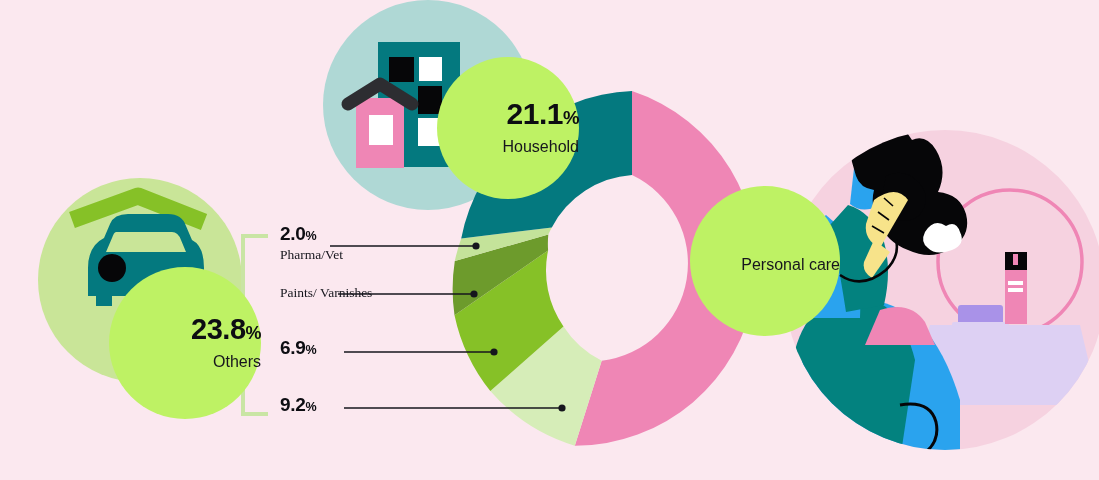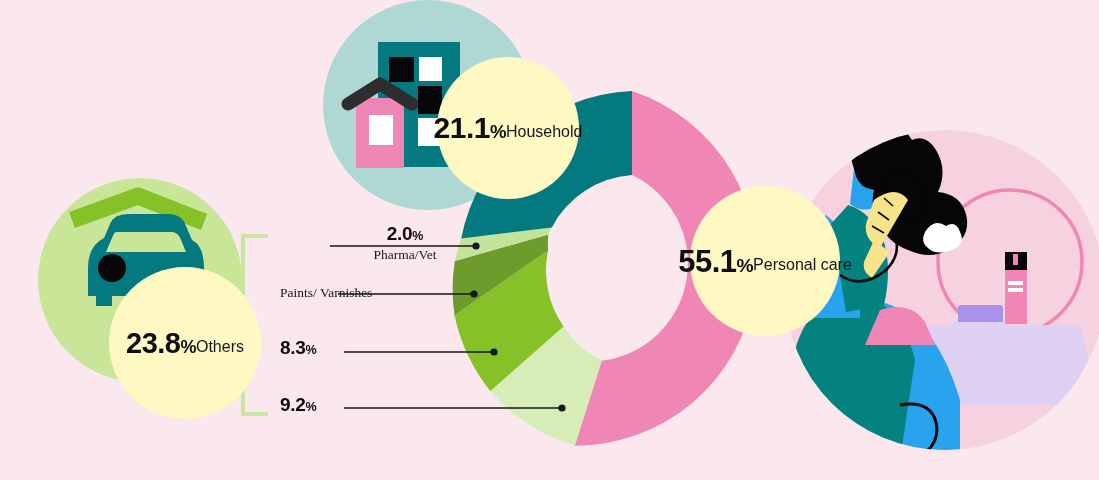--- a/index.html
+++ b/index.html
@@ -27,24 +27,24 @@
   .callout-layer {
     position: absolute;
     left: 0; top: 0;
     width: 1099px;
     height: 480px;
     pointer-events: none;
   }
   .bubble {
     position: absolute;
     border-radius: 50%;
-    background: #fef9c3;
+    background: #bef264;
     display: flex;
-    flex-direction: row;
-    align-items: center;
+    flex-direction: column;
+    align-items: flex-end;
     justify-content: center;
     pointer-events: auto;
   }
   .bubble .pct {
     font-weight: bold;
     color: #0d0d12;
     letter-spacing: -0.5px;
     line-height: 1;
     white-space: nowrap;
   }
@@ -95,21 +95,21 @@
     font-size: 0.66em;
   }
   .legend-item .lg-label {
     font-size: 13.5px;
     color: #16161d;
     line-height: 1.2;
     margin-top: 4px;
     white-space: nowrap;
     font-family: Liberation Serif, serif;
   }
-  #legend-item-0 { top: 0px; text-align: center; }
+  #legend-item-0 { top: 0px; }
   #legend-item-1 { top: 57px; }
   #legend-item-2 { top: 114px; }
   #legend-item-3 { top: 171px; }
 </style>
 </head>
 <body>
 
 <div id="stage">
 
   <svg width="1099" height="480" viewBox="0 0 1099 480">
@@ -238,39 +238,38 @@
   </svg>
 
   <div class="callout-layer">
 
     <div class="bubble" id="bubble-household">
       <div class="pct"><span>21.1</span><span class="sym">%</span></div>
       <div class="cap">Household</div>
     </div>
 
     <div class="bubble" id="bubble-personal">
-      <div class="pct"><span>55.1</span><span class="sym">%</span></div>
       <div class="cap">Personal care</div>
     </div>
 
     <div class="bubble" id="bubble-others">
       <div class="pct"><span>23.8</span><span class="sym">%</span></div>
       <div class="cap">Others</div>
     </div>
 
     <div class="legend">
       <div class="legend-item" id="legend-item-0">
         <div class="lg-pct"><span>2.0</span><span class="sym">%</span></div>
         <div class="lg-label">Pharma/Vet</div>
       </div>
       <div class="legend-item" id="legend-item-1">
         <div class="lg-label">Paints/ Varnishes</div>
       </div>
       <div class="legend-item" id="legend-item-2">
-        <div class="lg-pct"><span>8.3</span><span class="sym">%</span></div>
+        <div class="lg-pct"><span>6.9</span><span class="sym">%</span></div>
       </div>
       <div class="legend-item" id="legend-item-3">
         <div class="lg-pct"><span>9.2</span><span class="sym">%</span></div>
       </div>
     </div>
 
   </div>
 </div>
 
 </body></html>

